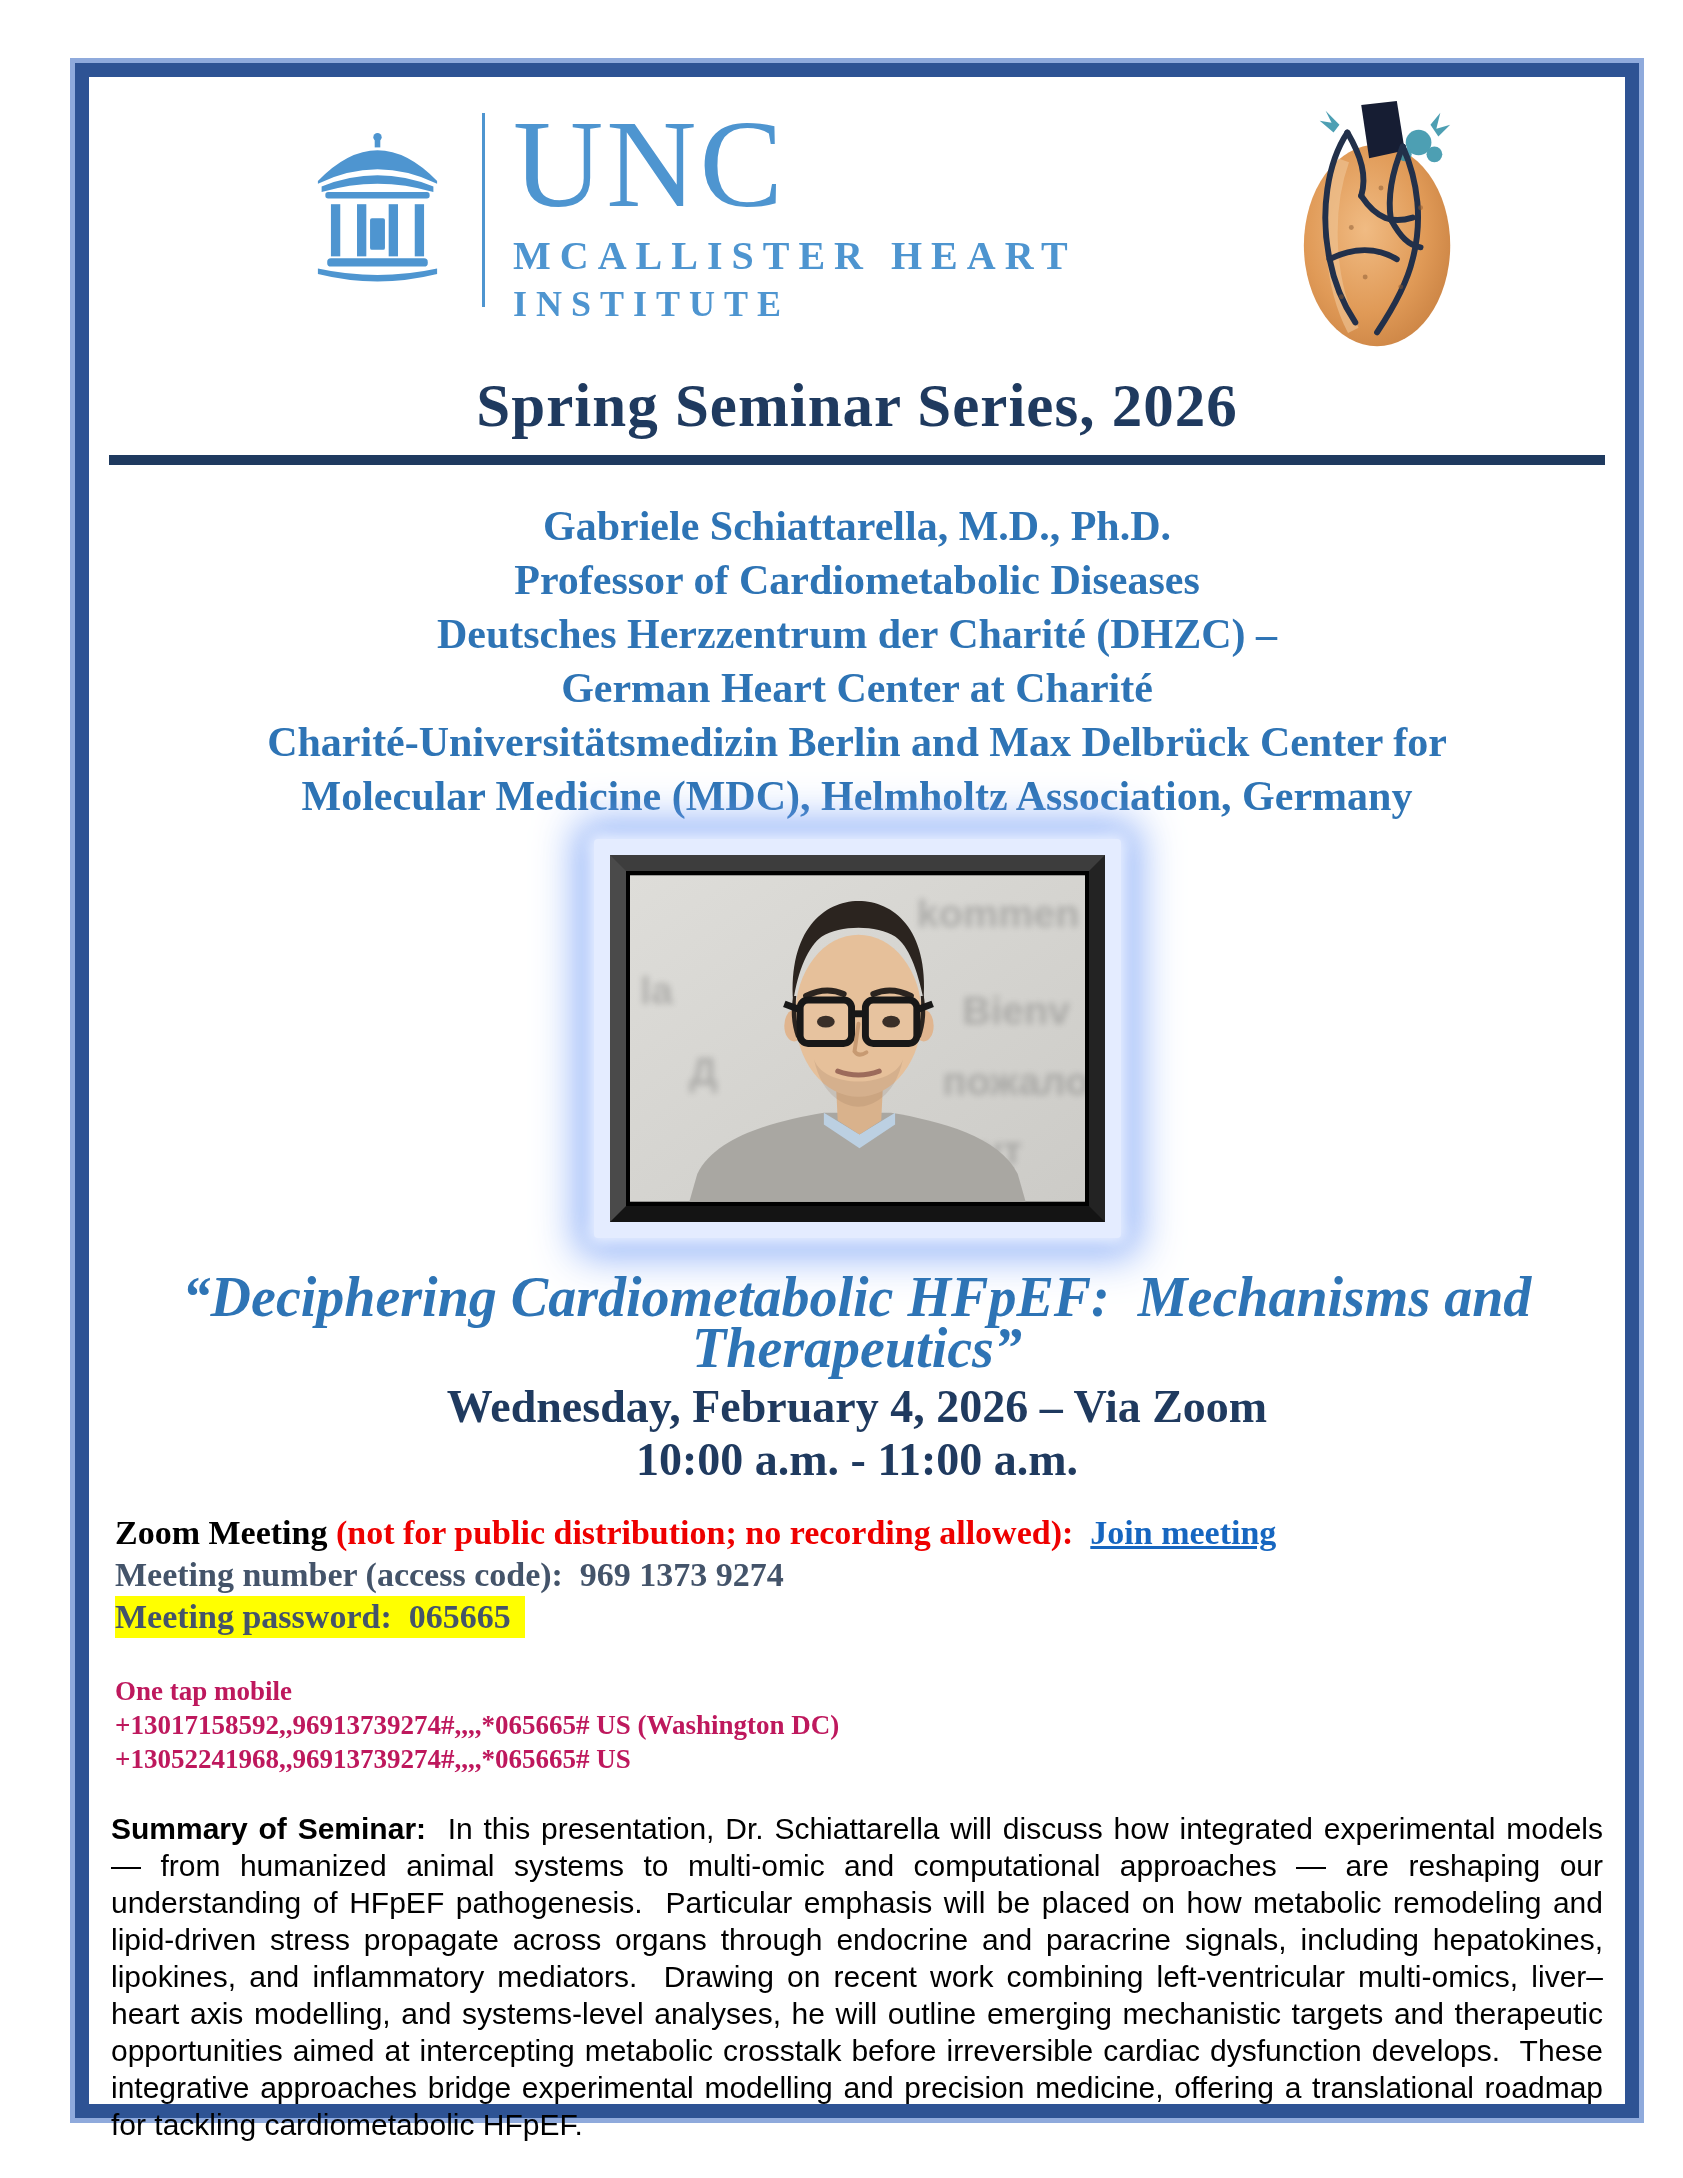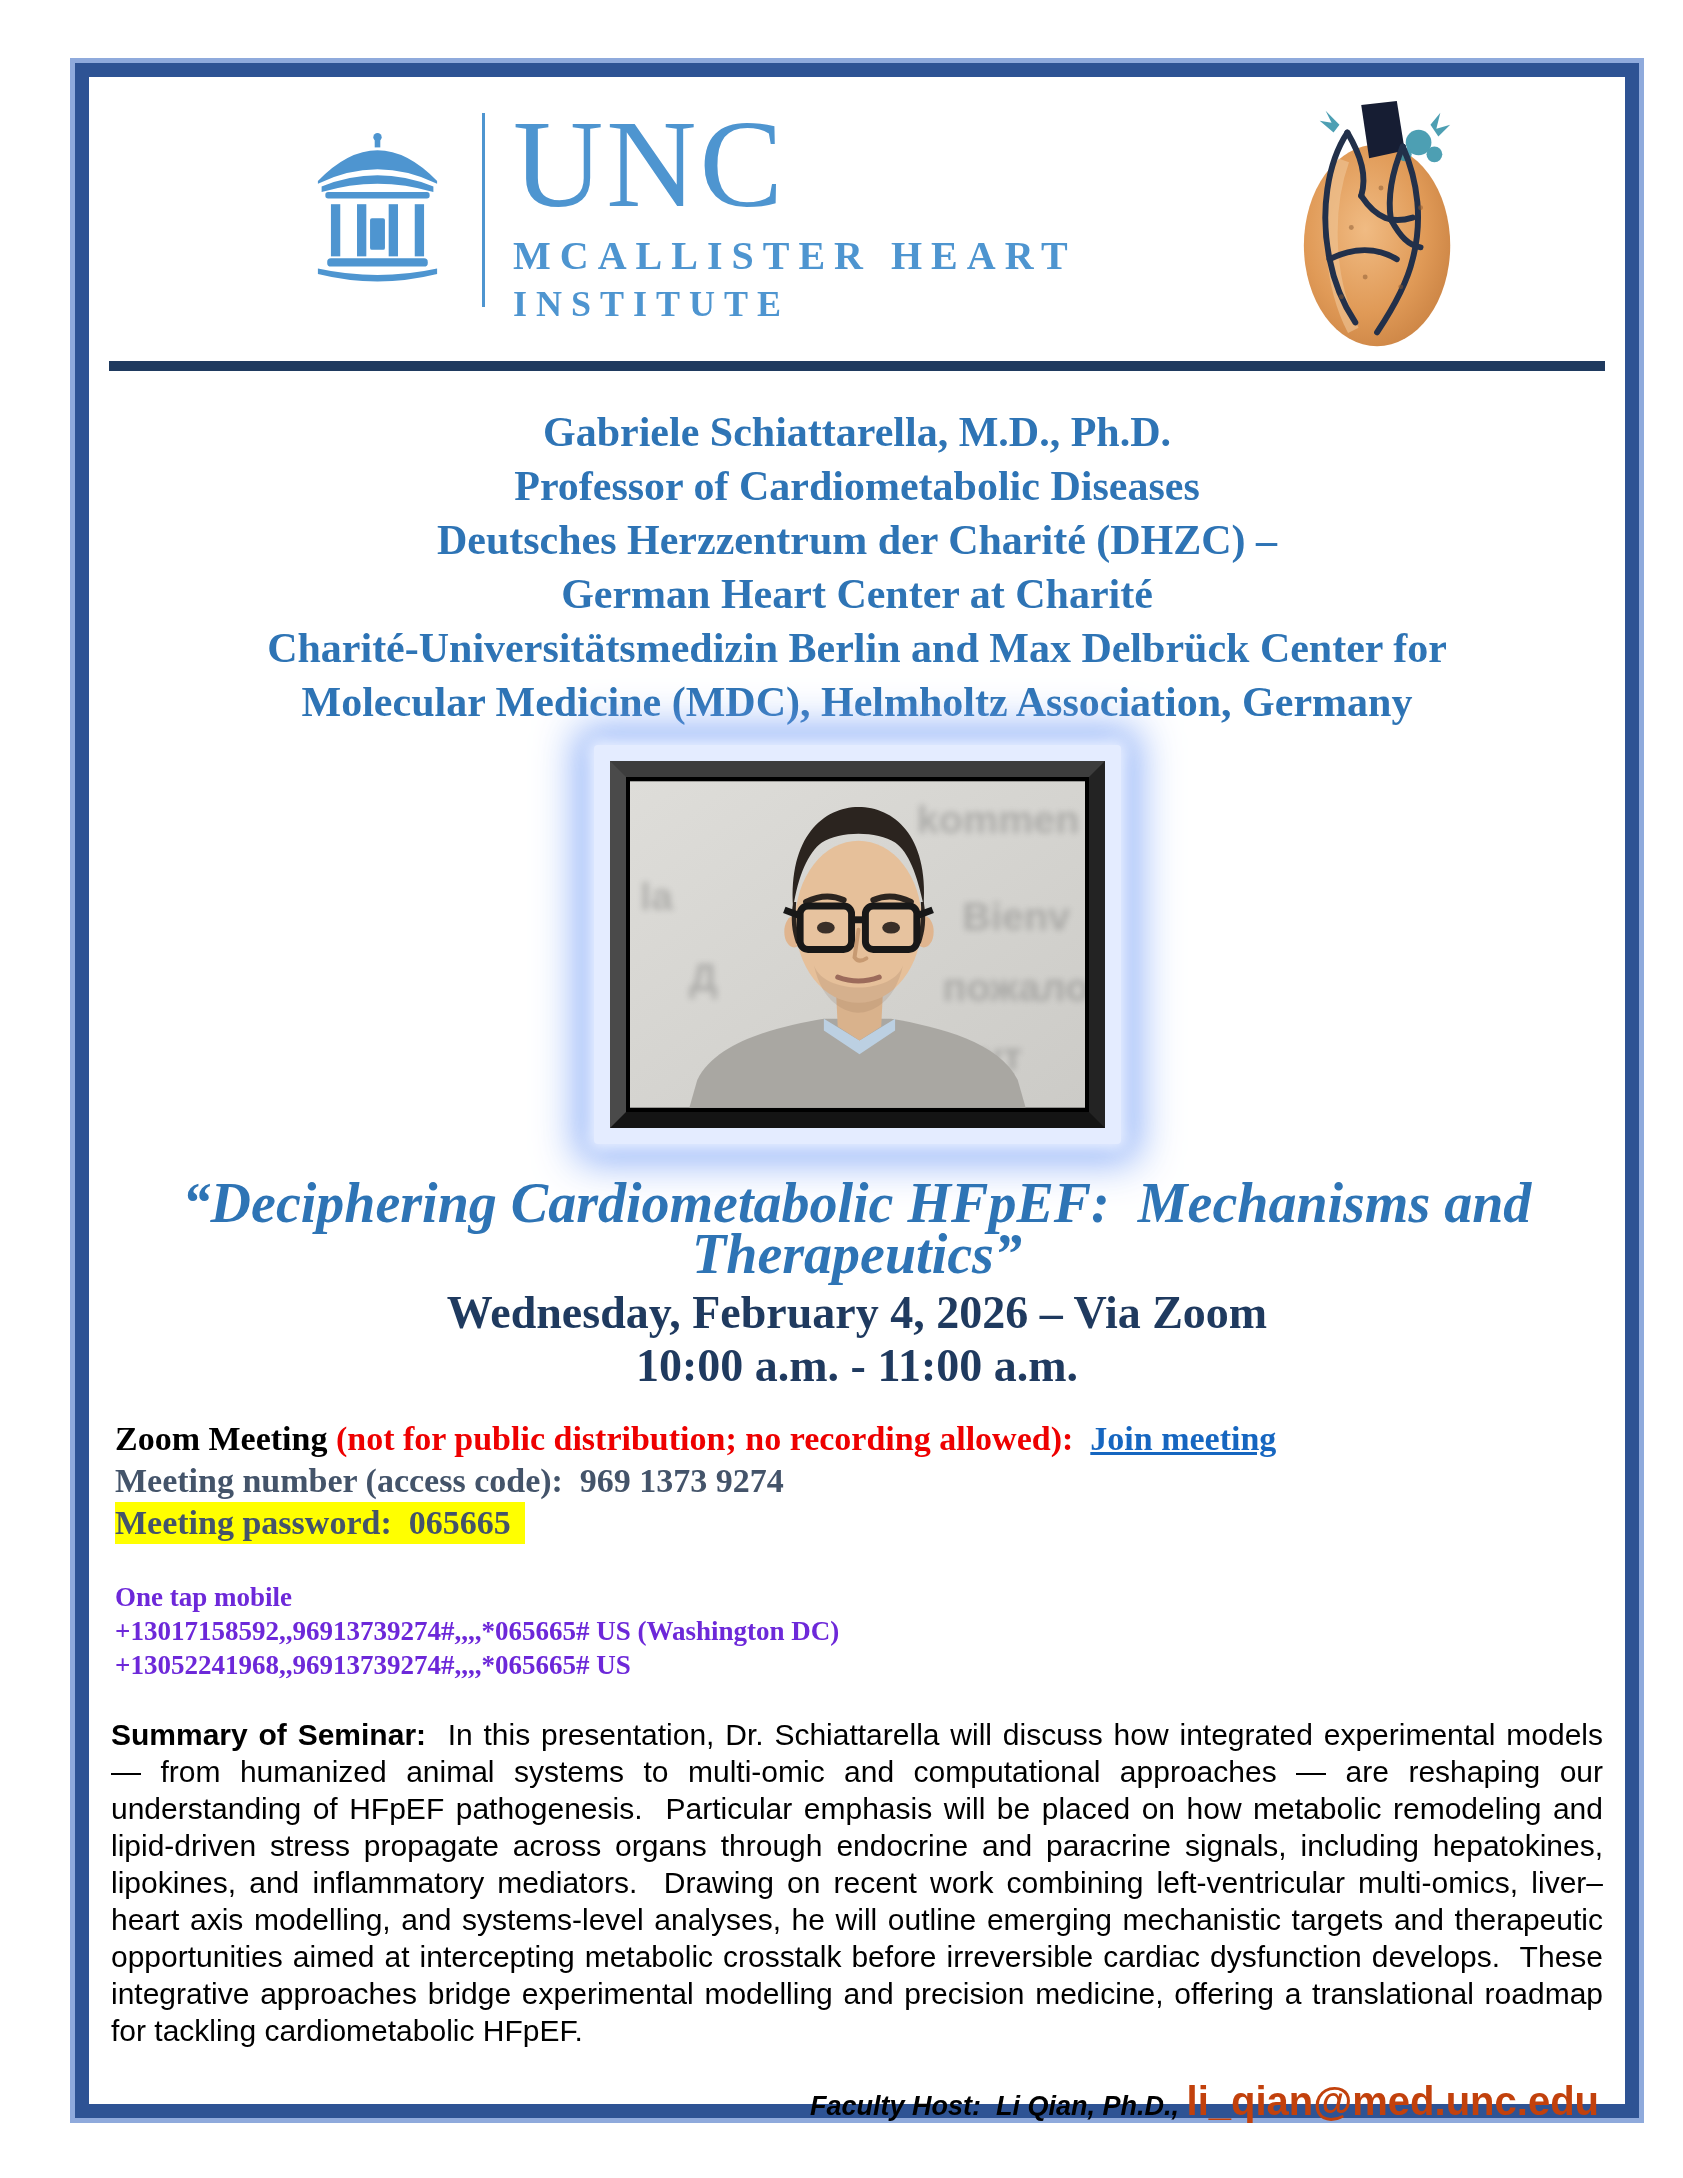--- a/index.html
+++ b/index.html
@@ -43,21 +43,21 @@
   .event-date{font-size:46px;font-weight:700;color:#1F3A5F;line-height:53px;margin-top:6px;}
   .event-time{font-size:46px;font-weight:700;color:#1F3A5F;line-height:53px;}
 
   
   .zoom-block{margin-top:26px;padding-left:10px;font-size:34px;font-weight:700;line-height:42px;}
   .zb-black{color:#000000;}
   .zb-red{color:#EE0000;}
   .zb-link{color:#1666C0;text-decoration:underline;cursor:pointer;}
   .zb-gray{color:#44546A;}
   .zb-highlight{background:#FFFF00;color:#44546A;display:inline-block;padding-right:14px;}
-  .onetap{margin-top:36px;padding-left:10px;font-size:27px;font-weight:700;color:#6d28d9;line-height:34px;}
+  .onetap{margin-top:36px;padding-left:10px;font-size:27px;font-weight:700;color:#be185d;line-height:34px;}
 
   
   .summary{margin-top:34px;padding:0 6px;font-family:"Liberation Sans",sans-serif;font-size:30px;line-height:37px;color:#000;text-align:justify;}
   .summary .lbl{font-weight:700;}
 
   
   .footer{margin-top:2px;text-align:right;padding-right:10px;white-space:nowrap;}
   .host-label{font-family:"Liberation Sans",sans-serif;font-style:italic;font-weight:700;font-size:27px;color:#000;}
   .host-email{font-family:"Liberation Sans",sans-serif;font-size:40px;color:#c2410c;cursor:pointer;font-weight:bold;}
 </style>
@@ -123,20 +123,21 @@
           <circle cx="70" cy="130" r="2.5"></circle>
             <circle cx="100" cy="90" r="2.5"></circle>
             <circle cx="120" cy="190" r="2.5"></circle>
           <circle cx="84" cy="180" r="2.5"></circle>
             <circle cx="140" cy="110" r="2.5"></circle>
             <circle cx="60" cy="200" r="2.5"></circle>
         </g>
       </svg>
     </div>
 
+    <div class="series-title">Spring Seminar Series, 2026</div>
     <div class="title-rule"></div>
 
     <div class="speaker">
       <div>Gabriele Schiattarella, M.D., Ph.D.</div>
       <div>Professor of Cardiometabolic Diseases</div>
       <div>Deutsches Herzzentrum der Charité (DHZC) –</div>
       <div>German Heart Center at Charité</div>
       <div>Charité-Universitätsmedizin Berlin and Max Delbrück Center for</div>
       <div>Molecular Medicine (MDC), Helmholtz Association, Germany</div>
     </div>

